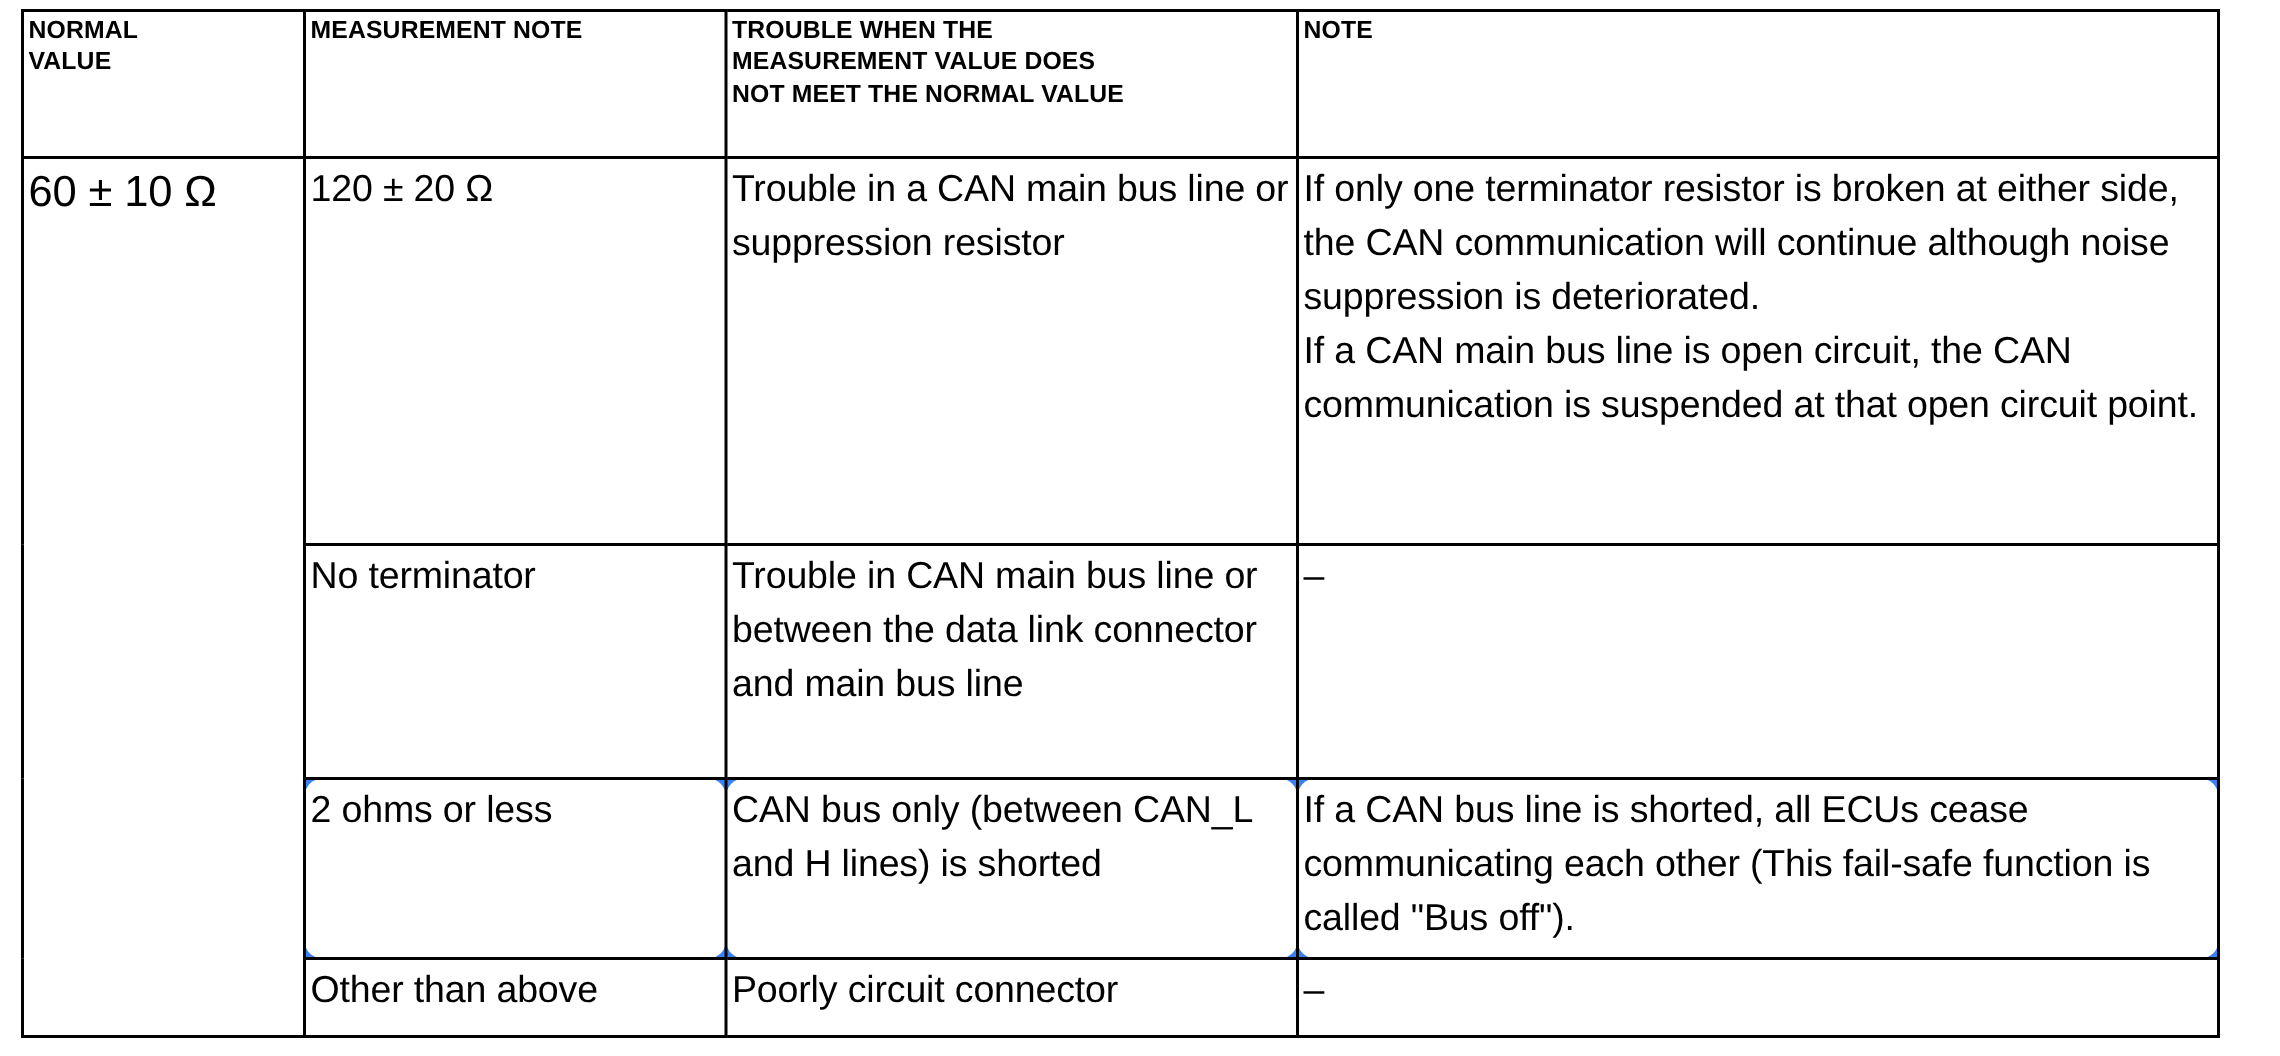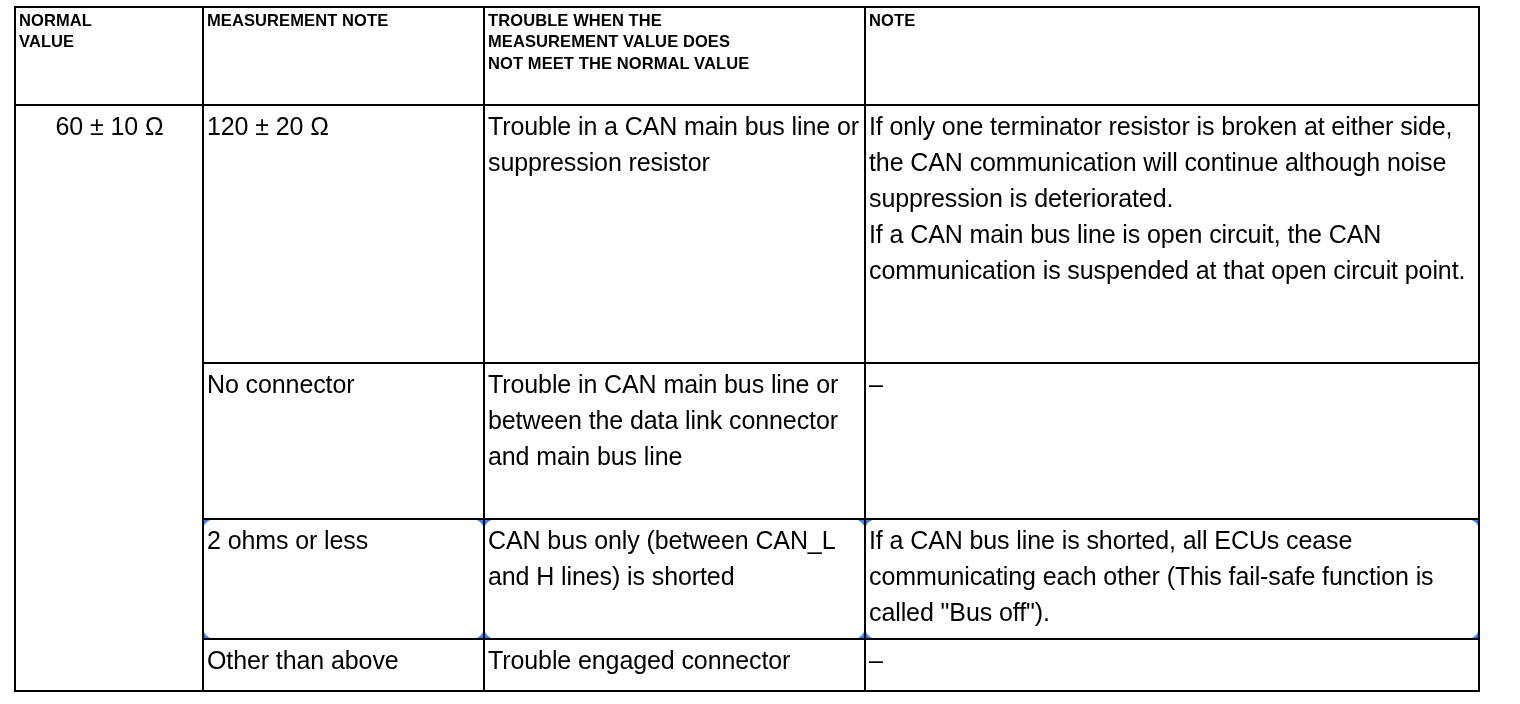--- a/index.html
+++ b/index.html
@@ -58,24 +58,23 @@
 
   
   .body-cell {
     font-weight: normal;
     font-size: 25px;
     line-height: 1.44;
     letter-spacing: -0.1px;
   }
 
   .cell-normal {
-    font-size: 25px;
+    font-size: 29px;
     line-height: 1.44;
     padding-left: 2px;
-    text-align: center;
   }
 
   
   .row-1 .body-cell { height: 252px; }
   .row-2 .body-cell { height: 150px; }
   .row-3 .body-cell { height: 114px; border-radius: 12px; }
   .row-4 .body-cell { height: 46px; margin-top: 12px; }
 
   .note-text { white-space: pre-line; }
 
@@ -123,21 +122,21 @@
           <span>Trouble in a CAN main bus line or suppression resistor</span>
         </td>
         <td class="body-cell">
           <span class="note-text">If only one terminator resistor is broken at either side, the CAN communication will continue although noise suppression is deteriorated.
 If a CAN main bus line is open circuit, the CAN communication is suspended at that open circuit point.</span>
         </td>
       </tr>
 
       <tr class="row-2">
         <td class="body-cell">
-          <span>No connector</span>
+          <span>No terminator</span>
         </td>
         <td class="body-cell">
           <span>Trouble in CAN main bus line or between the data link connector and main bus line</span>
         </td>
         <td class="body-cell">
           <span class="note-text dash">–</span>
         </td>
       </tr>
 
       <tr class="row-3">
@@ -150,21 +149,21 @@
         <td class="body-cell">
           <span class="note-text">If a CAN bus line is shorted, all ECUs cease communicating each other (This fail-safe function is called "Bus off").</span>
         </td>
       </tr>
 
       <tr class="row-4">
         <td class="body-cell">
           <span>Other than above</span>
         </td>
         <td class="body-cell">
-          <span>Trouble engaged connector</span>
+          <span>Poorly circuit connector</span>
         </td>
         <td class="body-cell">
           <span class="note-text dash">–</span>
         </td>
       </tr>
     </tbody>
   </table>
 
 </div>
 

